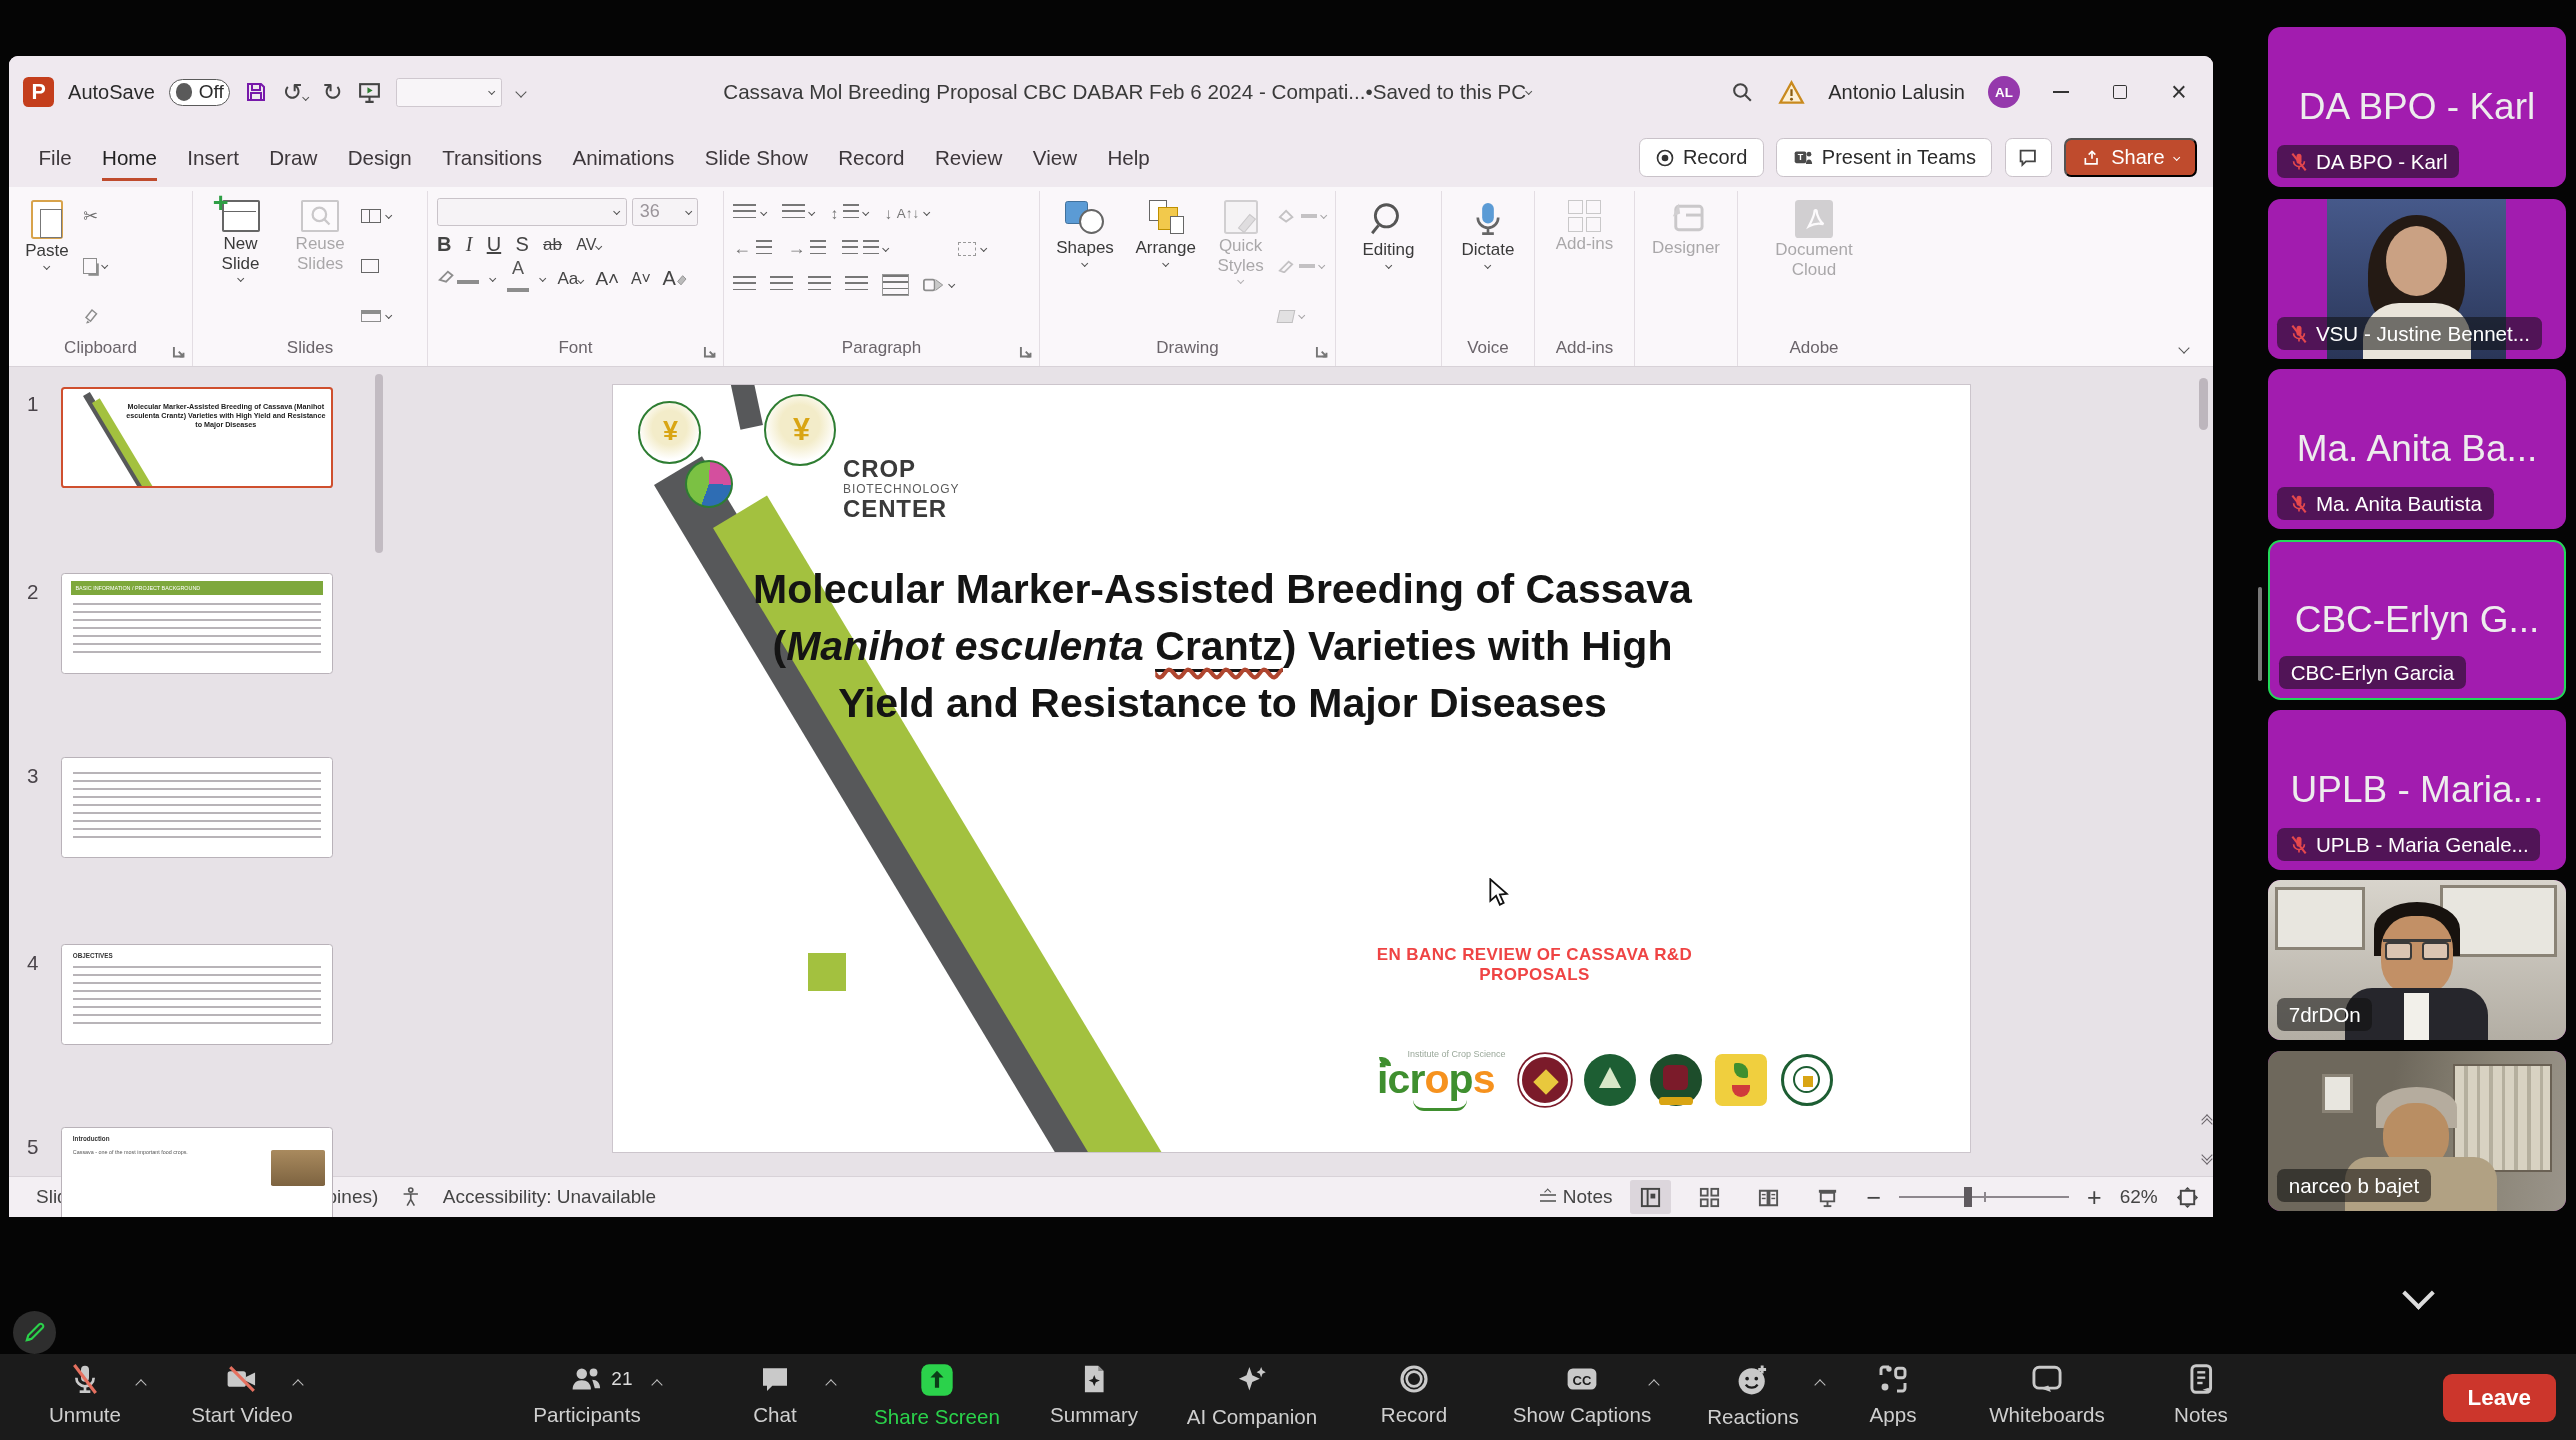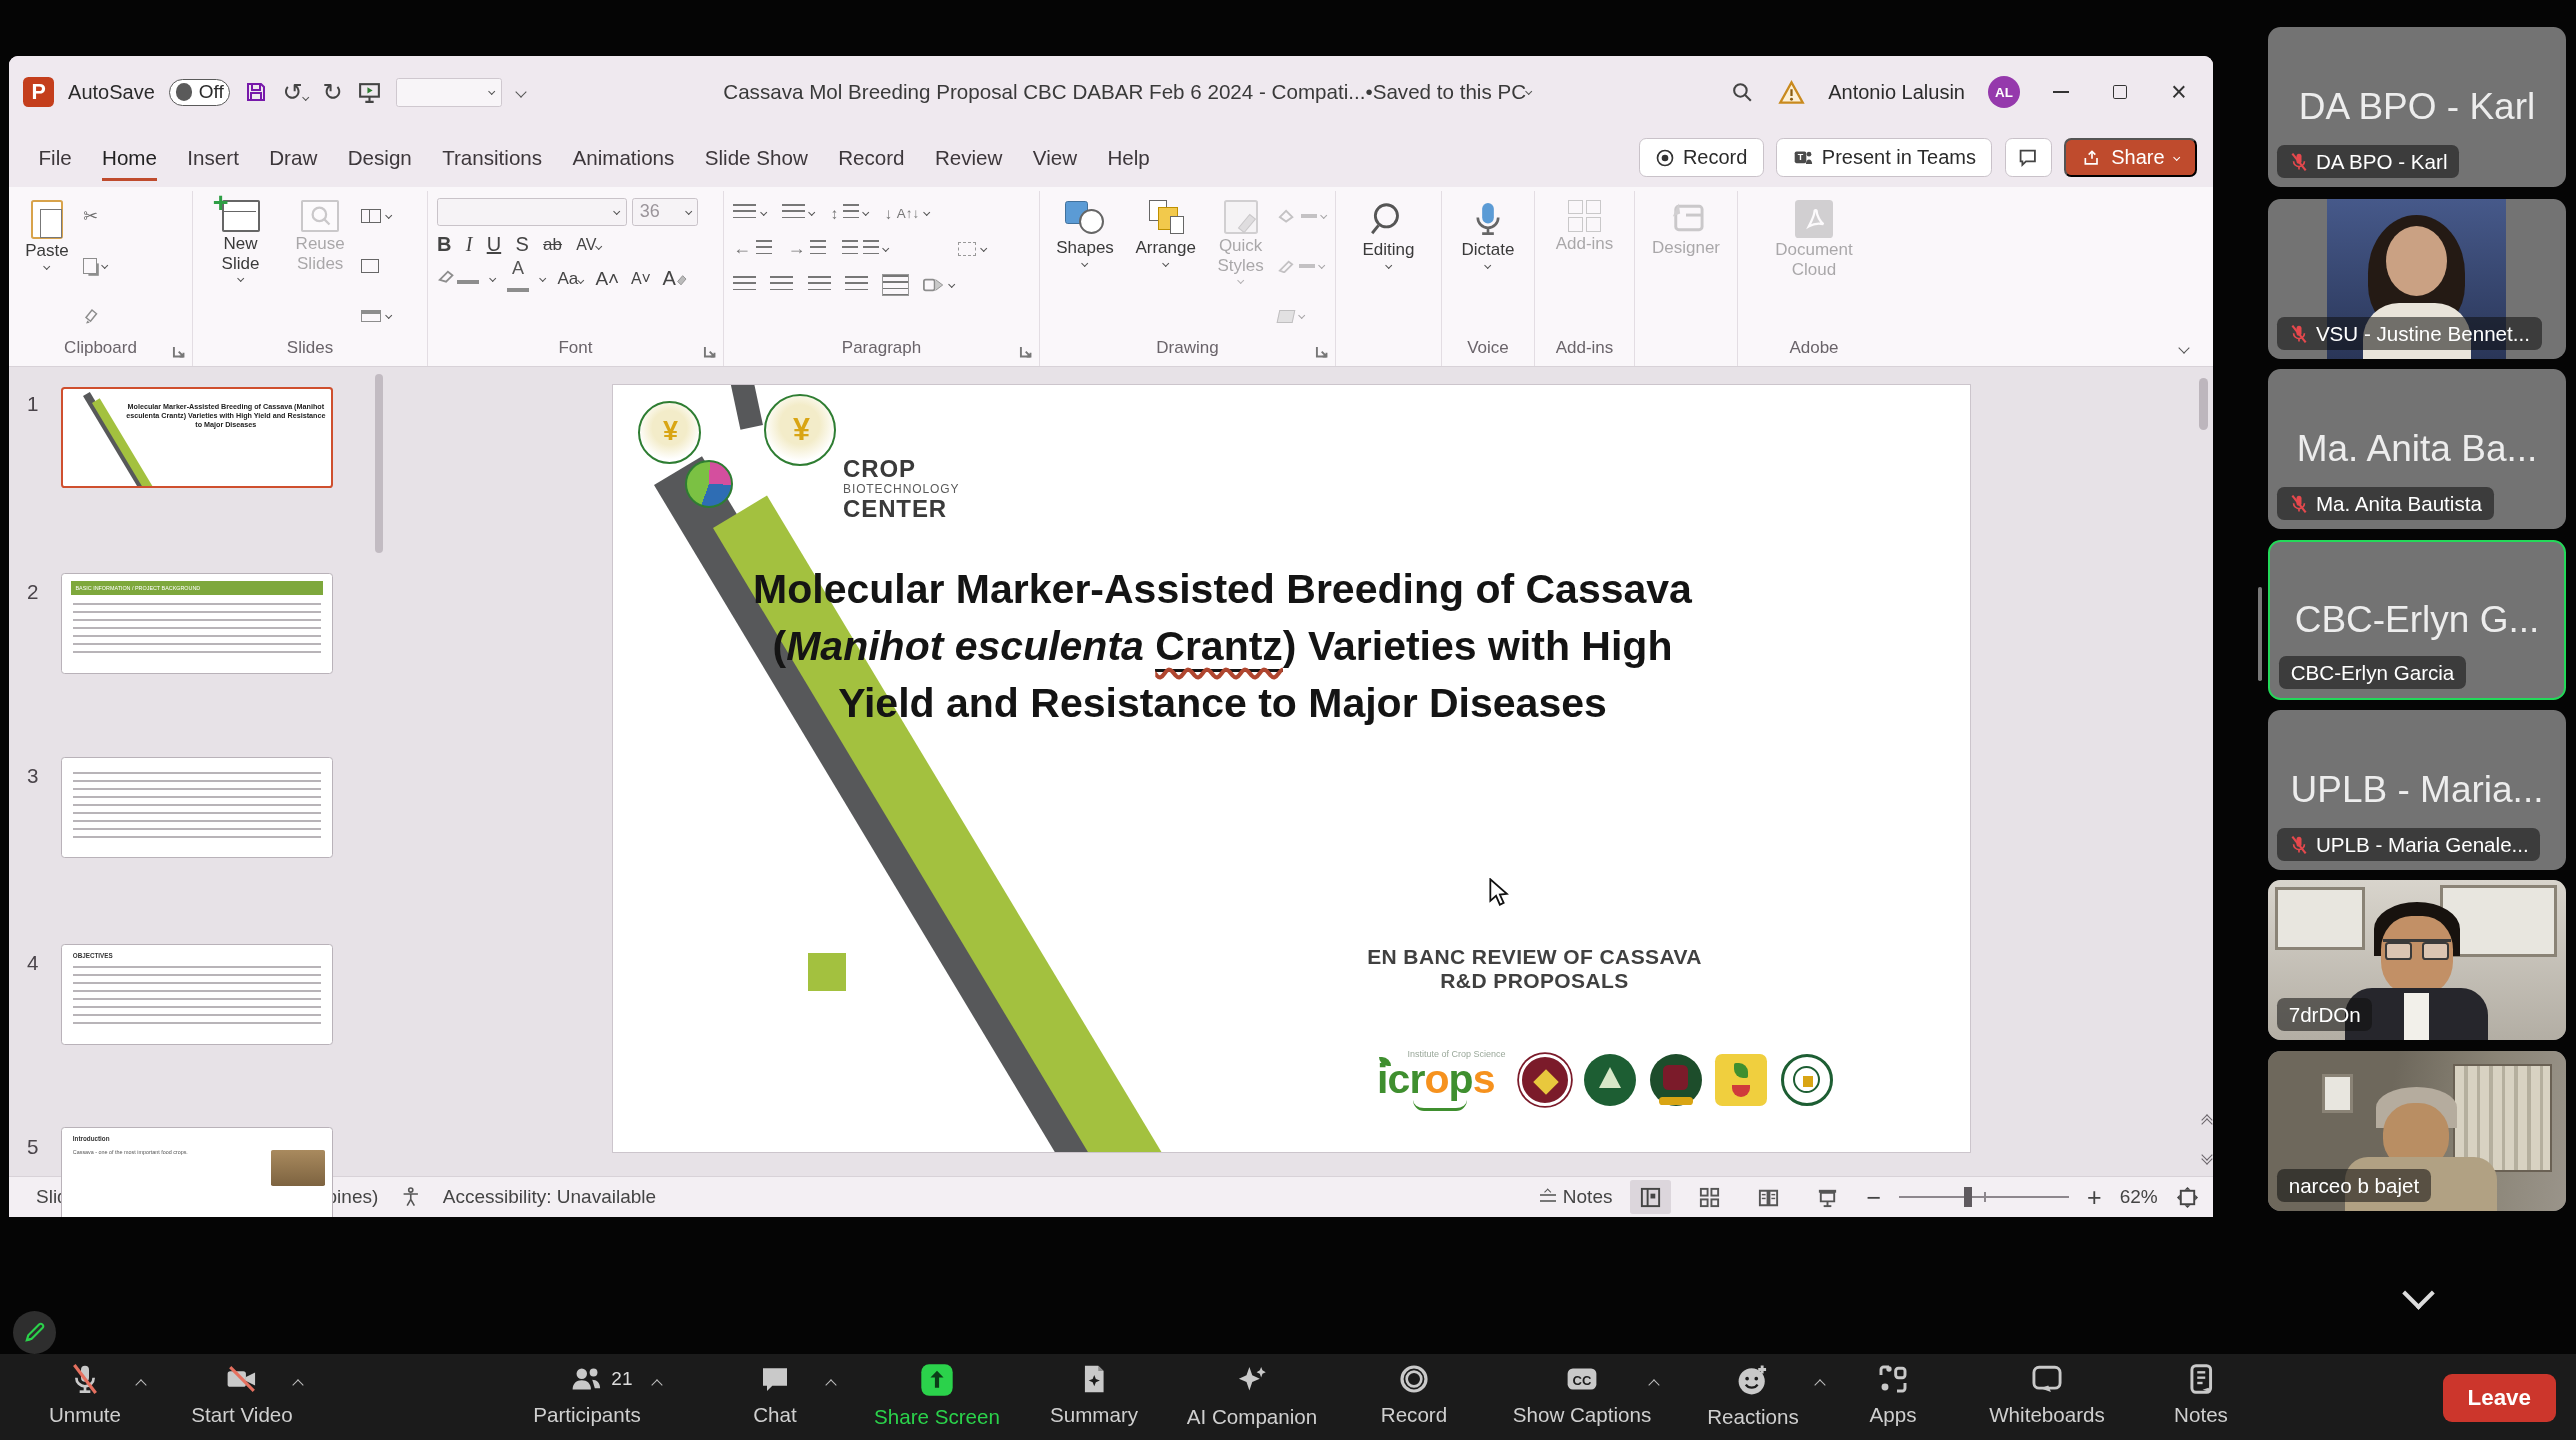--- a/index.html
+++ b/index.html
@@ -86,21 +86,21 @@
   .seal { border-radius:50%; position:absolute; background:radial-gradient(circle at 50% 42%, #f3ecc9 0 38%, #fff 70%); border:2.7px solid #2e7d32; }
   .seal-inner { position:absolute; border-radius:50%; border:2.7px solid #2e7d32; background:conic-gradient(from 200deg, #7bc143 0 45%, #d44f9e 45% 70%, #2e6db4 70% 100%); }
   .wheat { position:absolute; color:#d9a514; font-weight:bold; }
   .croptext { position:absolute; left:230px; top:72px; line-height:1; }
   .croptext .c1 { font-size:24px; font-weight:bold; color:#3a3a3a; letter-spacing:0.9px; }
   .croptext .c2 { font-size:12px; color:#5a5a5a; letter-spacing:0.9px; margin:1.8px 0; }
   .croptext .c3 { font-size:24px; font-weight:bold; color:#3a3a3a; letter-spacing:0.9px; }
   .slide-title { position:absolute; left:130px; top:176px; width:959px; font-size:41px; font-weight:bold; color:#141414; line-height:57px; text-align:center; }
   .slide-title .it { font-style:italic; }
   .slide-title .un { border-bottom:3.6px solid #141414; text-decoration:underline wavy #b0462f; text-underline-offset:8px; }
-  .banner { position:absolute; left:733px; top:560px; width:377px; text-align:center; font-size:21px; font-weight:bold; color:#404040; letter-spacing:0.4px; }
+  .banner { position:absolute; left:733px; top:560px; width:377px; text-align:center; font-size:17px; font-weight:bold; color:#ef4444; letter-spacing:0.4px; }
   .logo-row { position:absolute; left:764px; top:665px; display:flex; align-items:center; gap:13.4px; }
   .icrops { position:relative; line-height:1; }
   .icrops .tag { font-size:9px; color:#9aa89a; margin-left:30.5px; }
   .icrops .word { font-size:41px; font-weight:bold; letter-spacing:-0.9px; }
   .icrops .g { color:#3f8f2f; } .icrops .o { color:#f6921e; }
   .icrops .leaf { position:absolute; left:1.8px; top:7.2px; width:12.6px; height:9px; background:#3f8f2f; border-radius:0 9px 0 9px; }
   .icrops .arc { width:54px; height:10.8px; border-bottom:3.6px solid #3f8f2f; border-radius:0 0 36px 36px; margin-left:36px; }
   .lseal { width:52px; height:52px; border-radius:50%; position:relative; flex-shrink:0; }
   .ls1 { background:#7b1b2a; border:3.6px solid #fff; box-shadow:0 0 0 1.8px #7b1b2a; }
   .ls1 i { position:absolute; left:15.2px; top:15.2px; width:18px; height:18px; background:#e8c83d; transform:rotate(45deg); display:block; }
@@ -130,21 +130,21 @@
   .ztrack { position:relative; width:170px; height:1.8px; background:#8d878d; }
   .ztick { position:absolute; left:50%; top:-4.5px; width:1.8px; height:10.8px; background:#8d878d; }
   .zthumb { position:absolute; left:38%; top:-9px; width:8px; height:20px; background:#5f5a5f; }
   .zpm { font-size:25px; color:#444; line-height:1; }
 
   
   .pencil-btn { position:absolute; left:12.6px; top:1311px; width:43px; height:43px; border-radius:50%; background:#2e2e2e; display:flex; align-items:center; justify-content:center; }
   .panel-handle { position:absolute; left:2258px; top:587px; width:3.6px; height:94px; background:#787878; border-radius:1.8px; }
 
   .sidebar { position:absolute; left:2268px; top:0; width:298px; height:1345px; }
-  .tile { position:absolute; left:0; width:298px; height:160px; background:#737373; border-radius:12.6px; overflow:hidden; }
+  .tile { position:absolute; left:0; width:298px; height:160px; background:#a21caf; border-radius:12.6px; overflow:hidden; }
   .tile.active { border:2.7px solid #23d959; }
   .tile-name { position:absolute; inset:0; display:flex; align-items:center; justify-content:center; font-size:37px; color:#ededed; white-space:nowrap; }
   .tile-label { position:absolute; left:9px; bottom:9px; background:rgba(15,15,15,.55); border-radius:7.2px; padding:4.5px 11.7px; display:flex; align-items:center; gap:7.2px; font-size:20.6px; color:#fff; white-space:nowrap; max-width:269px; overflow:hidden; }
   .photo-mid { position:absolute; left:59px; top:0; width:179px; height:100%; background:linear-gradient(#46598a,#2a3658); }
   .ph-hair { position:absolute; left:41px; top:16px; width:97px; height:117px; background:#241a14; border-radius:50% 50% 40% 40%; }
   .ph-face { position:absolute; left:59px; top:27px; width:61px; height:70px; background:#caa183; border-radius:50%; }
   .ph-body { position:absolute; left:36px; top:104px; width:108px; height:63px; background:#e9e4da; border-radius:36px 36px 0 0; }
   .vid-7 { position:absolute; inset:0; background:linear-gradient(#d8d4cc,#b3aea4); }
   .fr { position:absolute; background:#e8e6df; border:3.6px solid #8a8376; }
   .v7-hair { position:absolute; left:106px; top:21.5px; width:86px; height:54px; background:#17120e; border-radius:50% 50% 0 0; }

